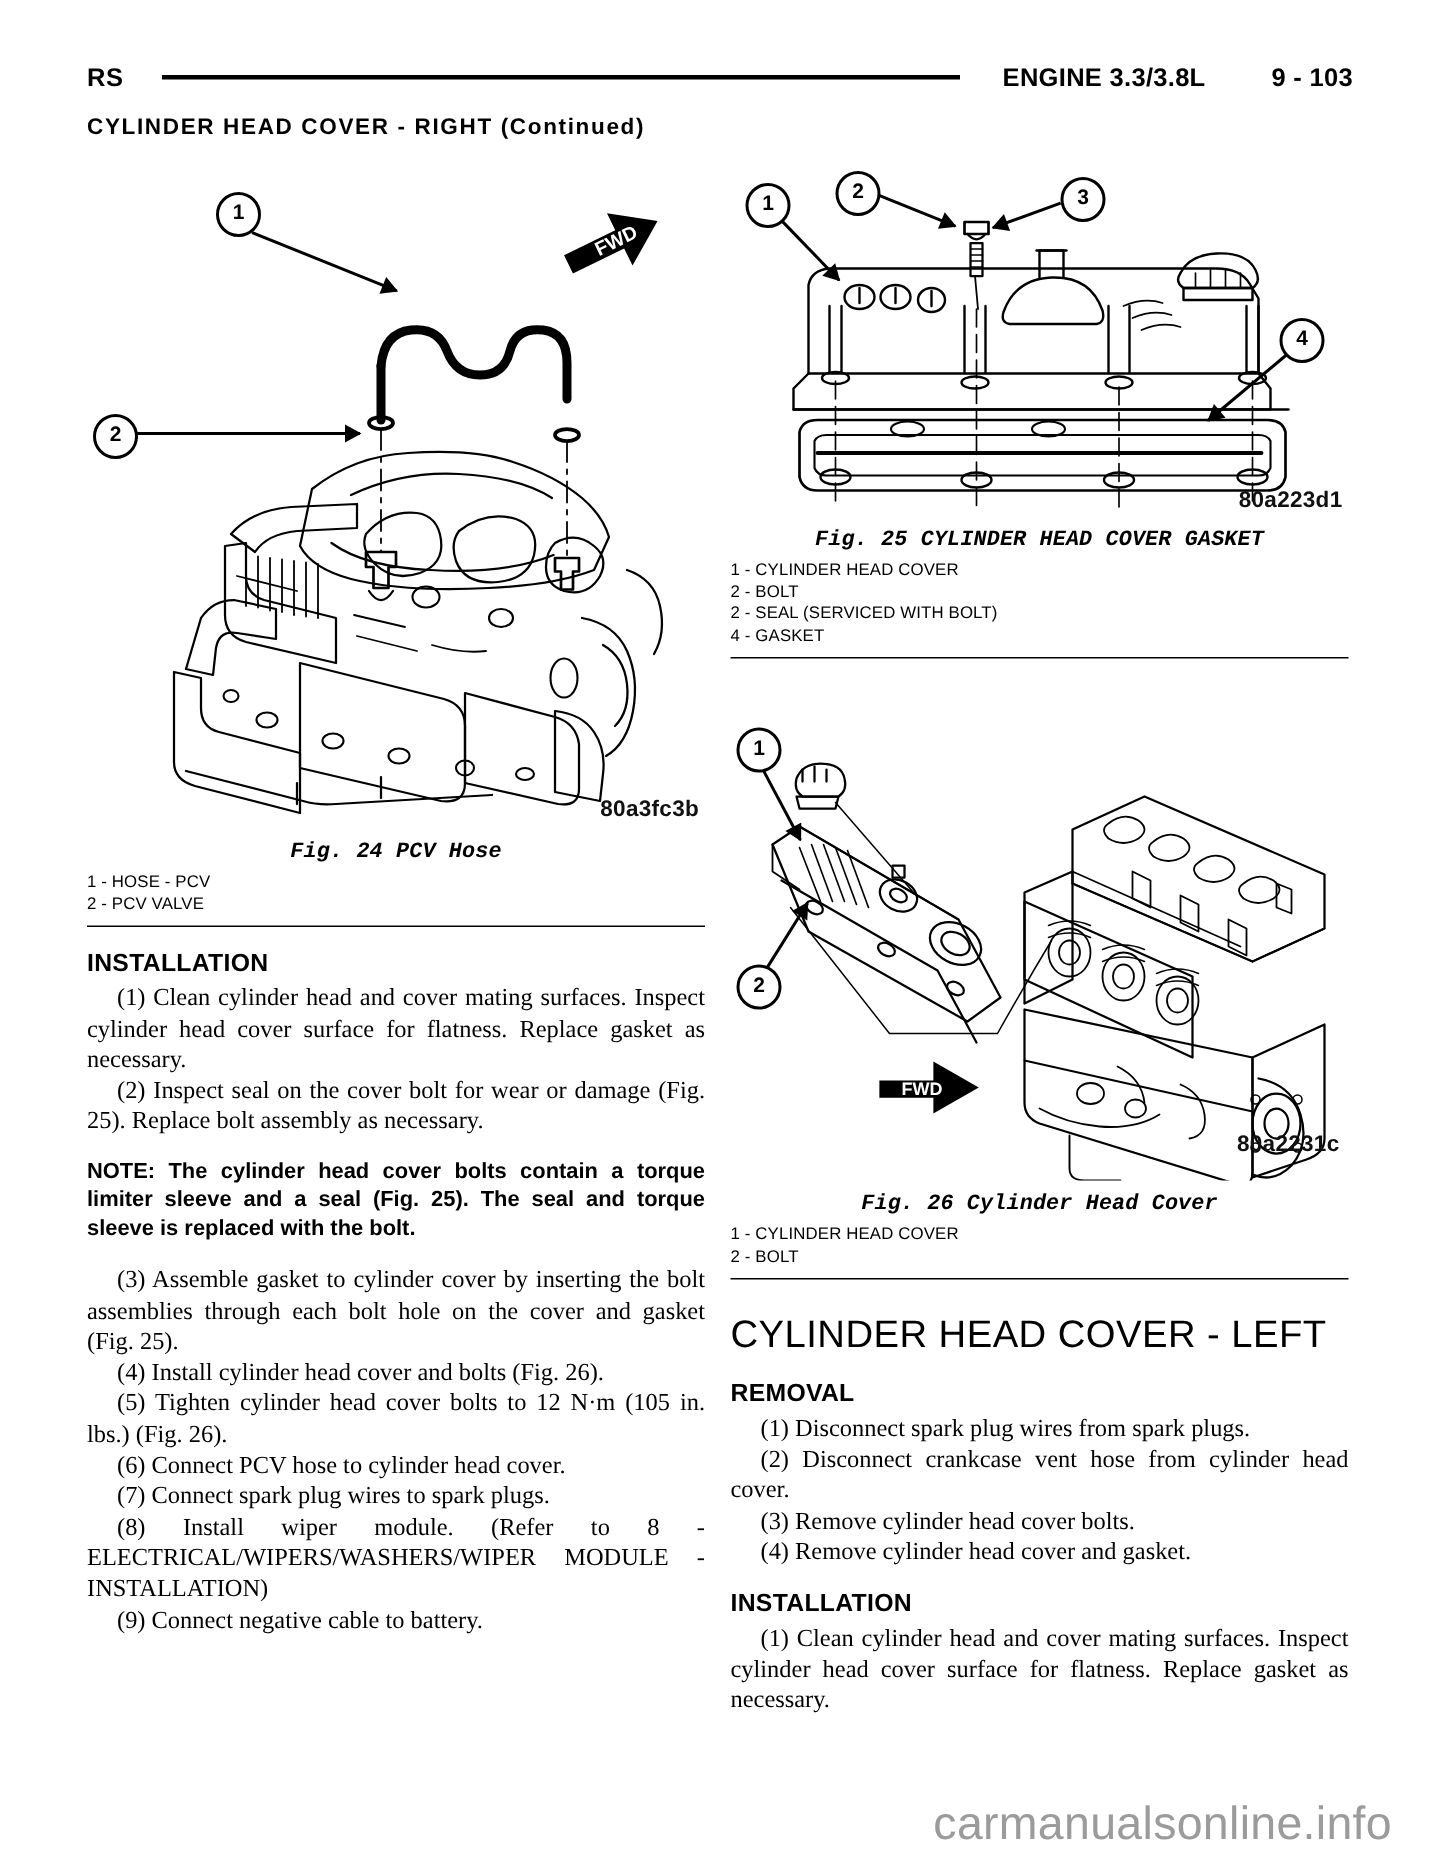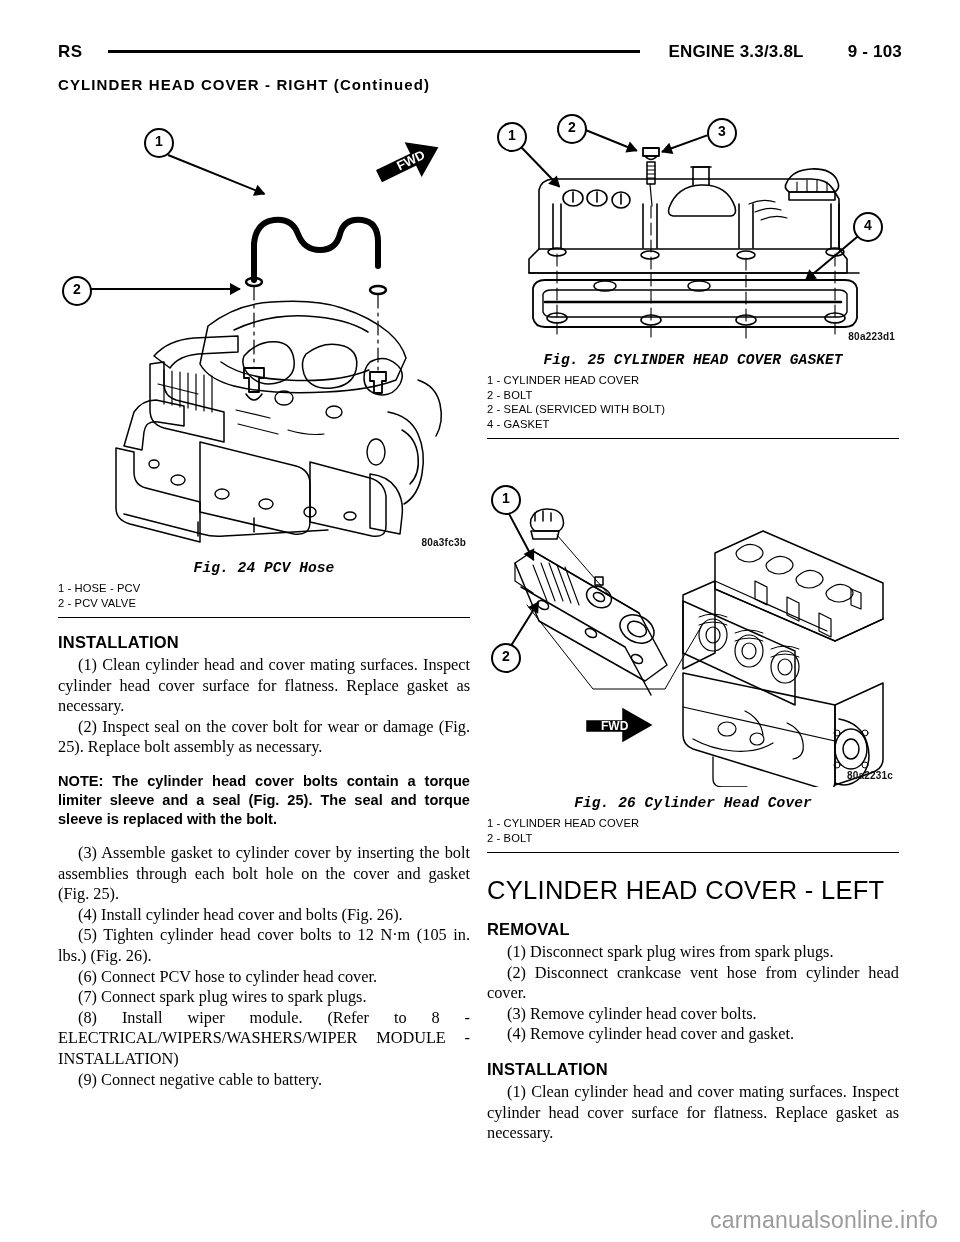--- a/index.html
+++ b/index.html
@@ -85,21 +85,21 @@
   .figure-block { position: relative; width: 100%; }
   .fig-art {
     position: relative;
     width: 100%;
     background: #fff;
   }
   .fig-code {
     position: absolute;
     font-family: "Liberation Sans", sans-serif;
     font-weight: bold;
-    font-size: 10px;
+    font-size: 15px;
     letter-spacing: 0.2px;
     color: #111;
     text-align: right;
   }
   .fig-caption {
     text-align: center;
     font-family: Liberation Mono, monospace;
     font-style: italic;
     font-weight: bold;
     font-size: 14.5px;
@@ -192,24 +192,24 @@
     font-family: "Liberation Sans", sans-serif;
     font-weight: bold;
     font-size: 13px;
     color: #000;
     z-index: 6;
   }
 
   
   #watermark {
     position: absolute;
-    right: 22px;
+    right: 32px;
     bottom: 8px;
     font-family: "Liberation Sans", sans-serif;
-    font-size: 23px;
+    font-size: 31px;
     color: #9b9b9b;
     letter-spacing: 0.2px;
     white-space: nowrap;
     margin-top: 29px;
   }
 
   svg { display: block; }
 </style>
 </head>
 <body>
@@ -549,21 +549,21 @@
           <text x="18" y="29" font-family="Liberation Sans, sans-serif" font-size="12" font-weight="bold" fill="#fff">FWD</text>
         </svg>
       </div>
 
       <div class="callout" style="left:4px; top:28px;">1</div>
       <div class="leader" style="left:22px; top:56px; width:52px; transform:rotate(62deg);"></div>
 
       <div class="callout" style="left:4px; top:186px;">2</div>
       <div class="leader" style="left:24px; top:188px; width:52px; transform:rotate(-58deg);"></div>
 
-      <div class="fig-code" style="right:6px; bottom:6px;">80a2231c</div>
+      <div class="fig-code" style="right:6px; bottom:16px;">80a2231c</div>
     </div>
 
     <div class="fig-caption">Fig. 26 Cylinder Head Cover</div>
     <div class="fig-legend">
       <div>1 - CYLINDER HEAD COVER</div>
       <div>2 - BOLT</div>
     </div>
     <div class="fig-rule"></div>
   </div>
 

